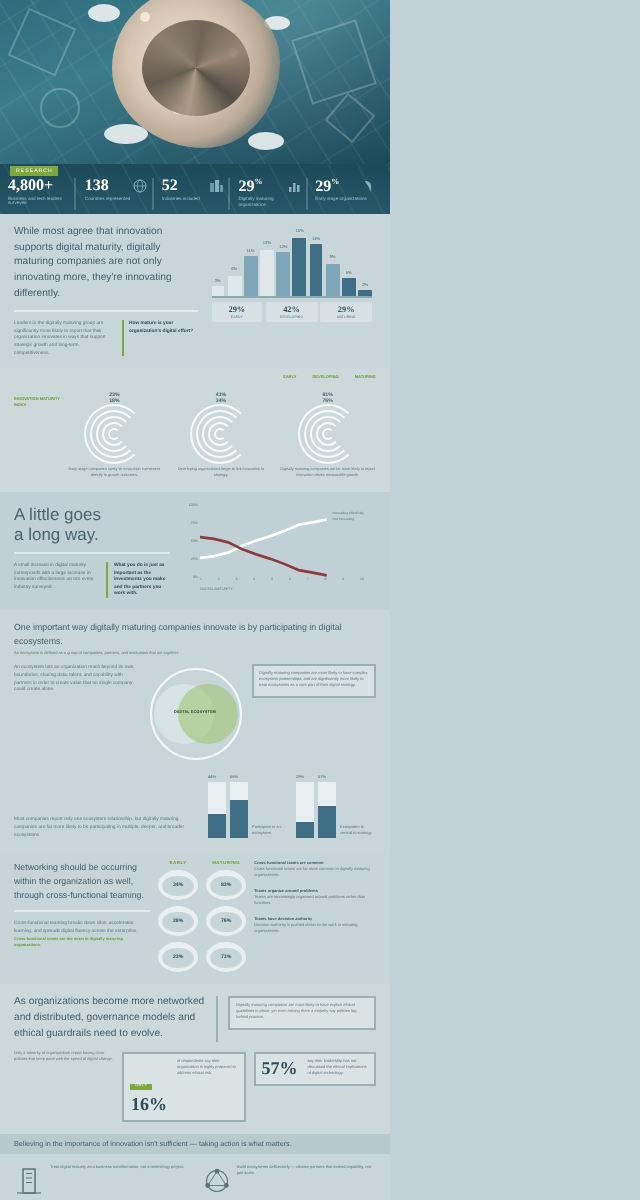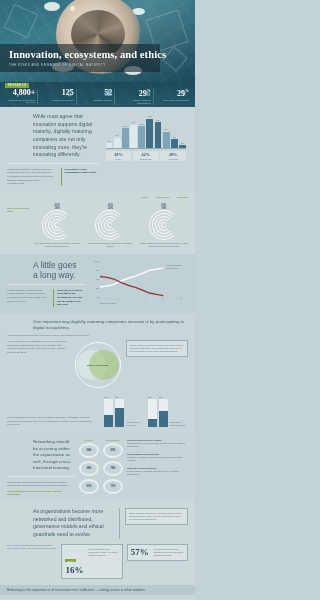--- a/index.html
+++ b/index.html
@@ -53,36 +53,36 @@
 
   
   .stats { position:relative; height:25px;
     background:linear-gradient(180deg,#1e4a58,#25576a);
     overflow:hidden; }
   .stats-bg { position:absolute; inset:0;
     background:repeating-linear-gradient(62deg, rgba(255,255,255,.045) 0 1px, transparent 1px 13px); }
   .stats-tag { position:absolute; left:5px; top:1px; background:#7fa63f; color:#fff;
     font-size:2.6px; letter-spacing:.5px; padding:1px 3px; text-transform:uppercase; }
   .stats-row { position:absolute; left:0; right:0; top:7px; display:flex; padding:0 4px; }
-  .stat { flex:1; position:relative; padding-right:2px;text-align:right; }
+  .stat { flex:1; position:relative; padding-right:2px; }
   .stat + .stat { border-left:1px solid rgba(255,255,255,.18); padding-left:4px; }
   .stat-num { font-family:"Liberation Serif", serif; font-weight:bold; color:#ffffff;
     font-size:8px; line-height:1; white-space:nowrap; }
   .stat-num .sup { font-size:4px; vertical-align:super; }
   .stat-lbl { font-size:2.3px; color:#9fc0cb; line-height:1.25; margin-top:1.5px; }
   .stat-ico { position:absolute; right:2px; top:0px; width:8px; height:8px; opacity:.85; }
 
   
   .sec { position:relative; padding:6px 7px; }
   .sec-a { background:#c8d6d9; }
   .sec-b { background:#ccd8da; }
   .sec-c { background:#c0d0d4; }
   .sec-d { background:#c7d5d8; }
   .headline { font-family:"Liberation Sans", sans-serif; font-size:5.1px;
-    line-height:1.5; color:#46606a;margin-left:26px; }
+    line-height:1.5; color:#46606a; }
   .headline.lg { font-size:8.5px; line-height:1.2; color:#4a636d; }
   .body-txt { font-size:2.4px; line-height:1.55; color:#5d727a; }
   .note-box { border-left:1.5px solid #7fa63f; padding-left:3px; }
   .note-txt { font-size:2.4px; line-height:1.5; color:#2f4b55; font-weight:bold; }
   .micro { font-size:2px; line-height:1.5; color:#61767e; }
   .grn { color:#6f9a35; font-weight:bold; }
 
   
   .barwrap { position:relative; height:48px; }
   .bars { position:absolute; left:2px; right:2px; bottom:12px; height:34px;
@@ -172,39 +172,35 @@
     <div class="sun"></div>
     <div class="hero-cloud hc1"></div>
     <div class="hero-cloud hc2"></div>
     <div class="hero-cloud hc3"></div>
     <div class="hero-cloud hc4"></div>
     <div class="hero-blob">
       <div class="hero-blob-dot" style="left:14px;top:12px;"></div>
       <div class="hero-blob-dot" style="left:58px;top:30px;"></div>
       <div class="hero-blob-dot" style="left:30px;top:58px;"></div>
     </div>
-    <div class="title-plate">
-      <div class="hero-title">Innovation, ecosystems, and ethics</div>
-      <div class="hero-sub">THE RISKS AND REWARDS OF DIGITAL MATURITY</div>
-    </div>
   </div>
 
   <div class="stats">
     <div class="stats-bg"></div>
     <div class="stats-tag">RESEARCH</div>
     <div class="stats-row">
 
       <div class="stat">
         <div class="stat-num">4,800+</div>
         <div class="stat-lbl">Business and tech
 leaders surveyed</div>
       </div>
 
       <div class="stat">
-        <div class="stat-num">125</div>
+        <div class="stat-num">138</div>
         <div class="stat-lbl">Countries
 represented</div>
         <svg class="stat-ico" viewBox="0 0 16 16">
           <circle cx="8" cy="8" r="6" fill="none" stroke="#9fc0cb" stroke-width="1"></circle>
           <ellipse cx="8" cy="8" rx="2.6" ry="6" fill="none" stroke="#9fc0cb" stroke-width=".8"></ellipse>
           <line x1="2" y1="8" x2="14" y2="8" stroke="#9fc0cb" stroke-width=".8"></line>
         </svg>
       </div>
 
       <div class="stat">

